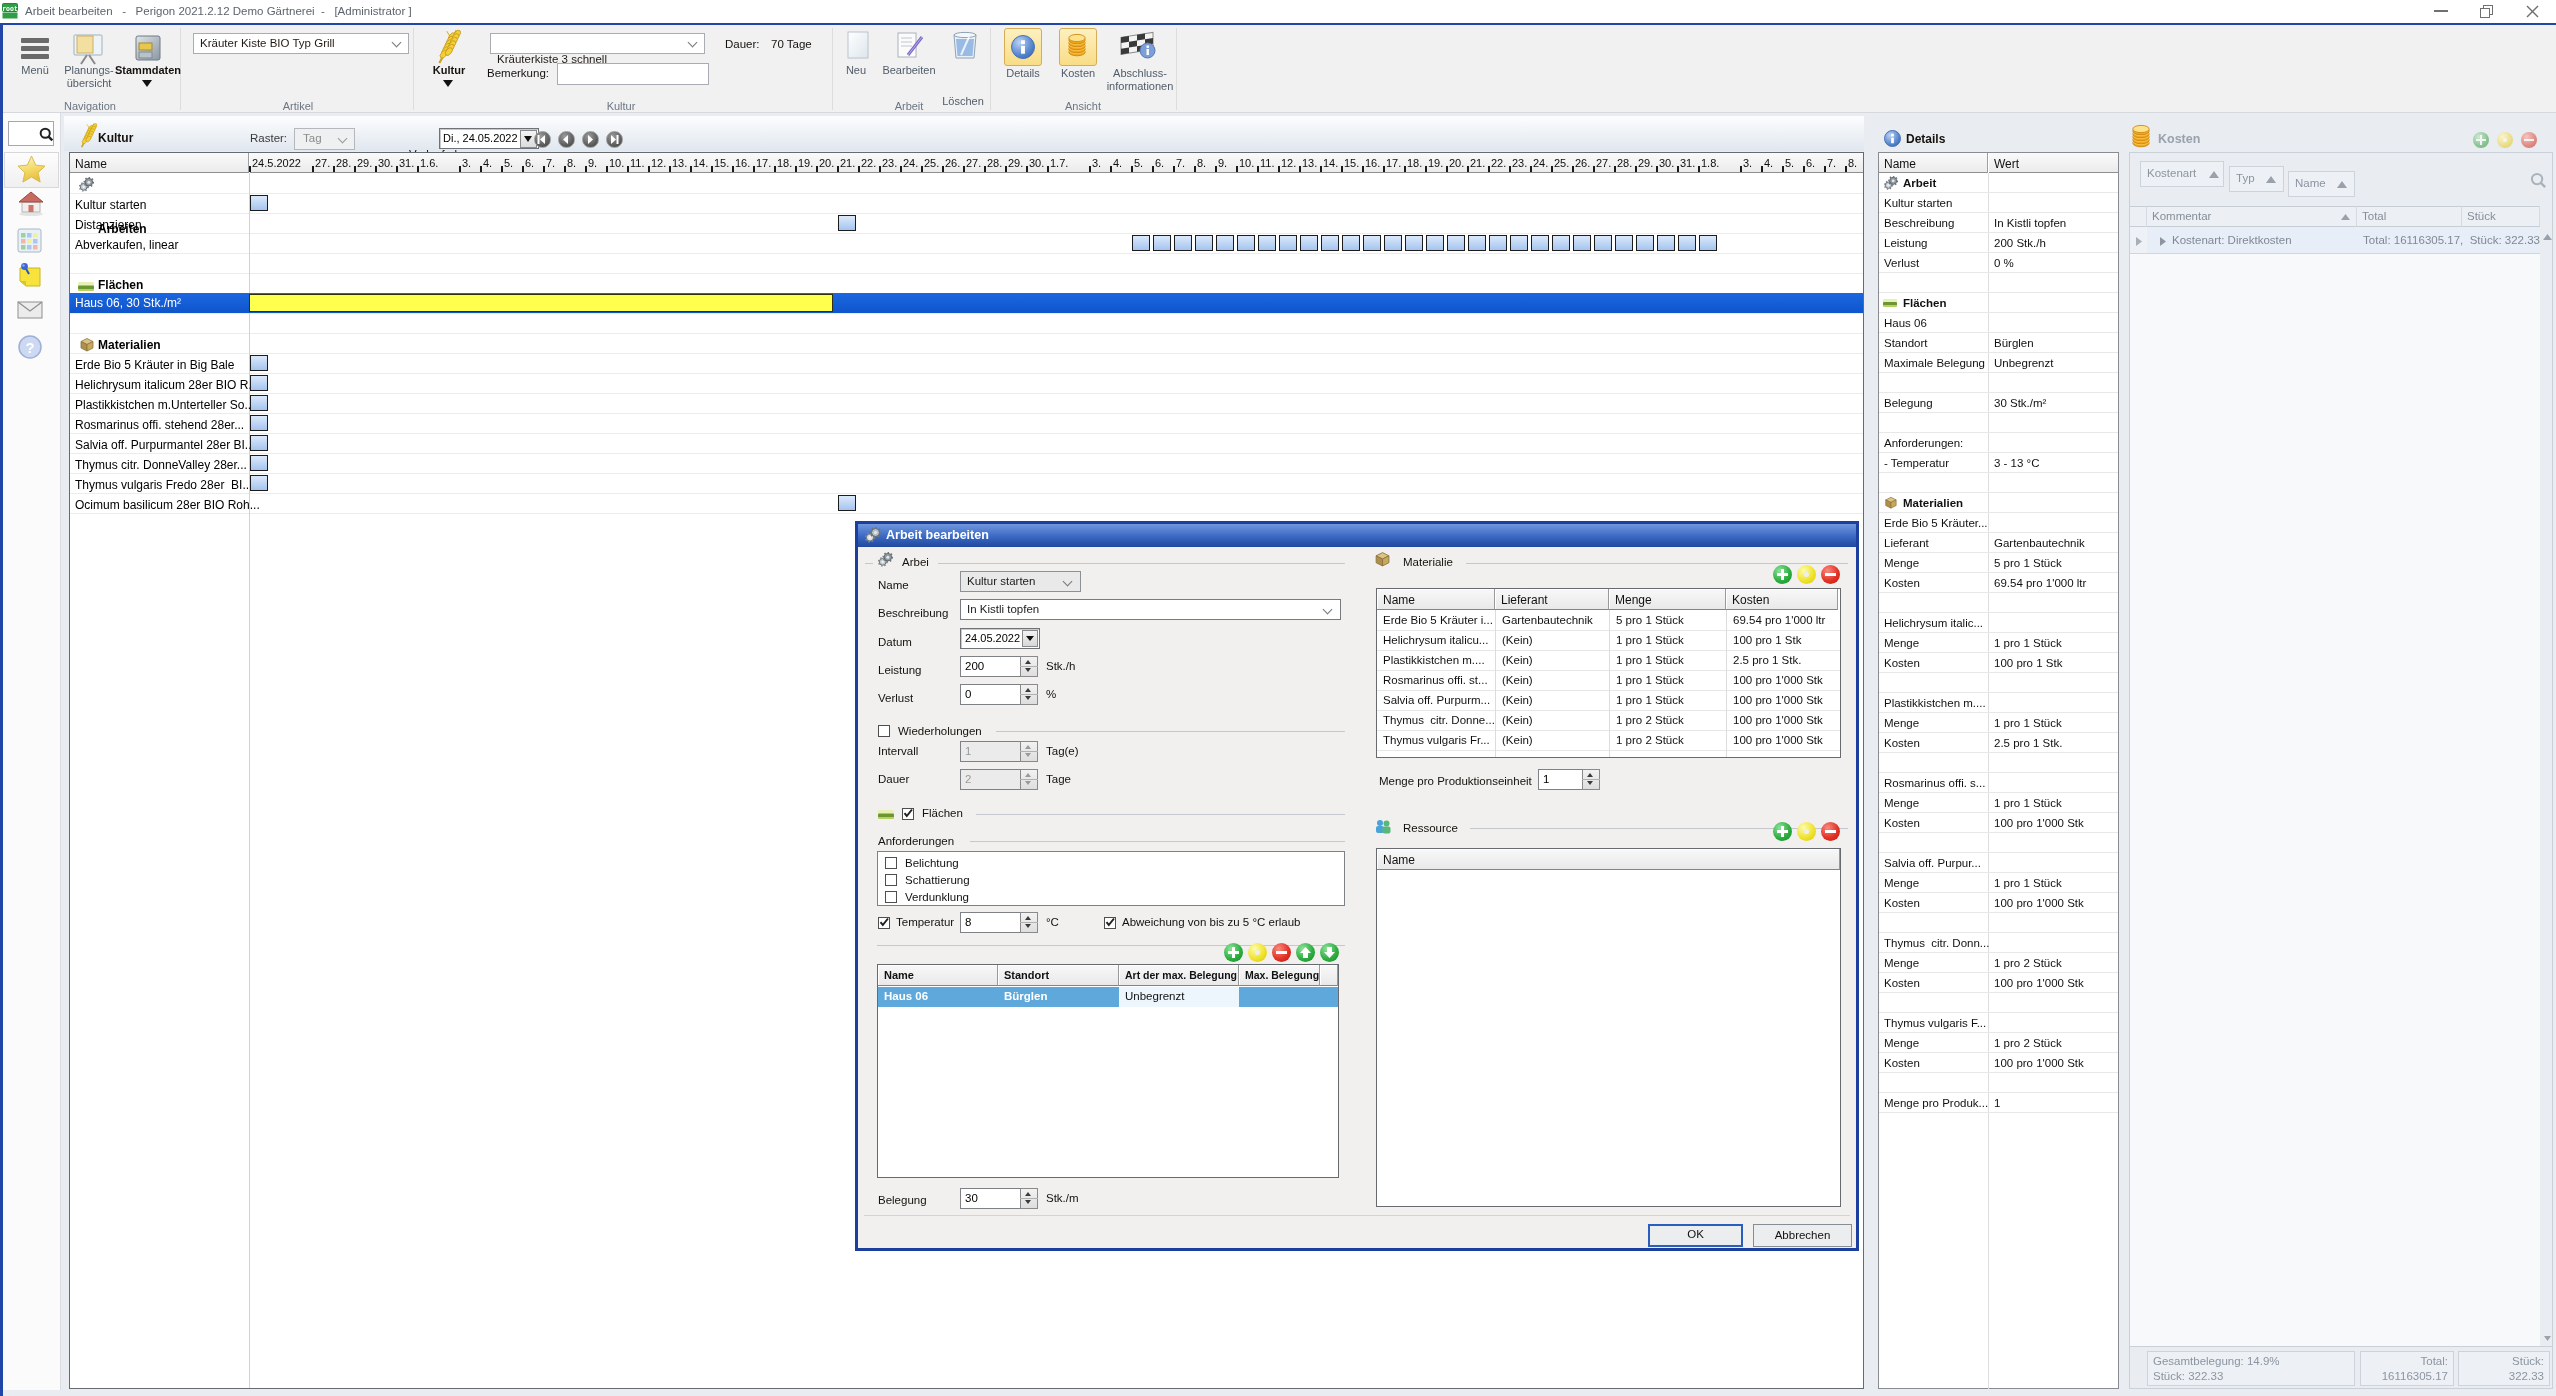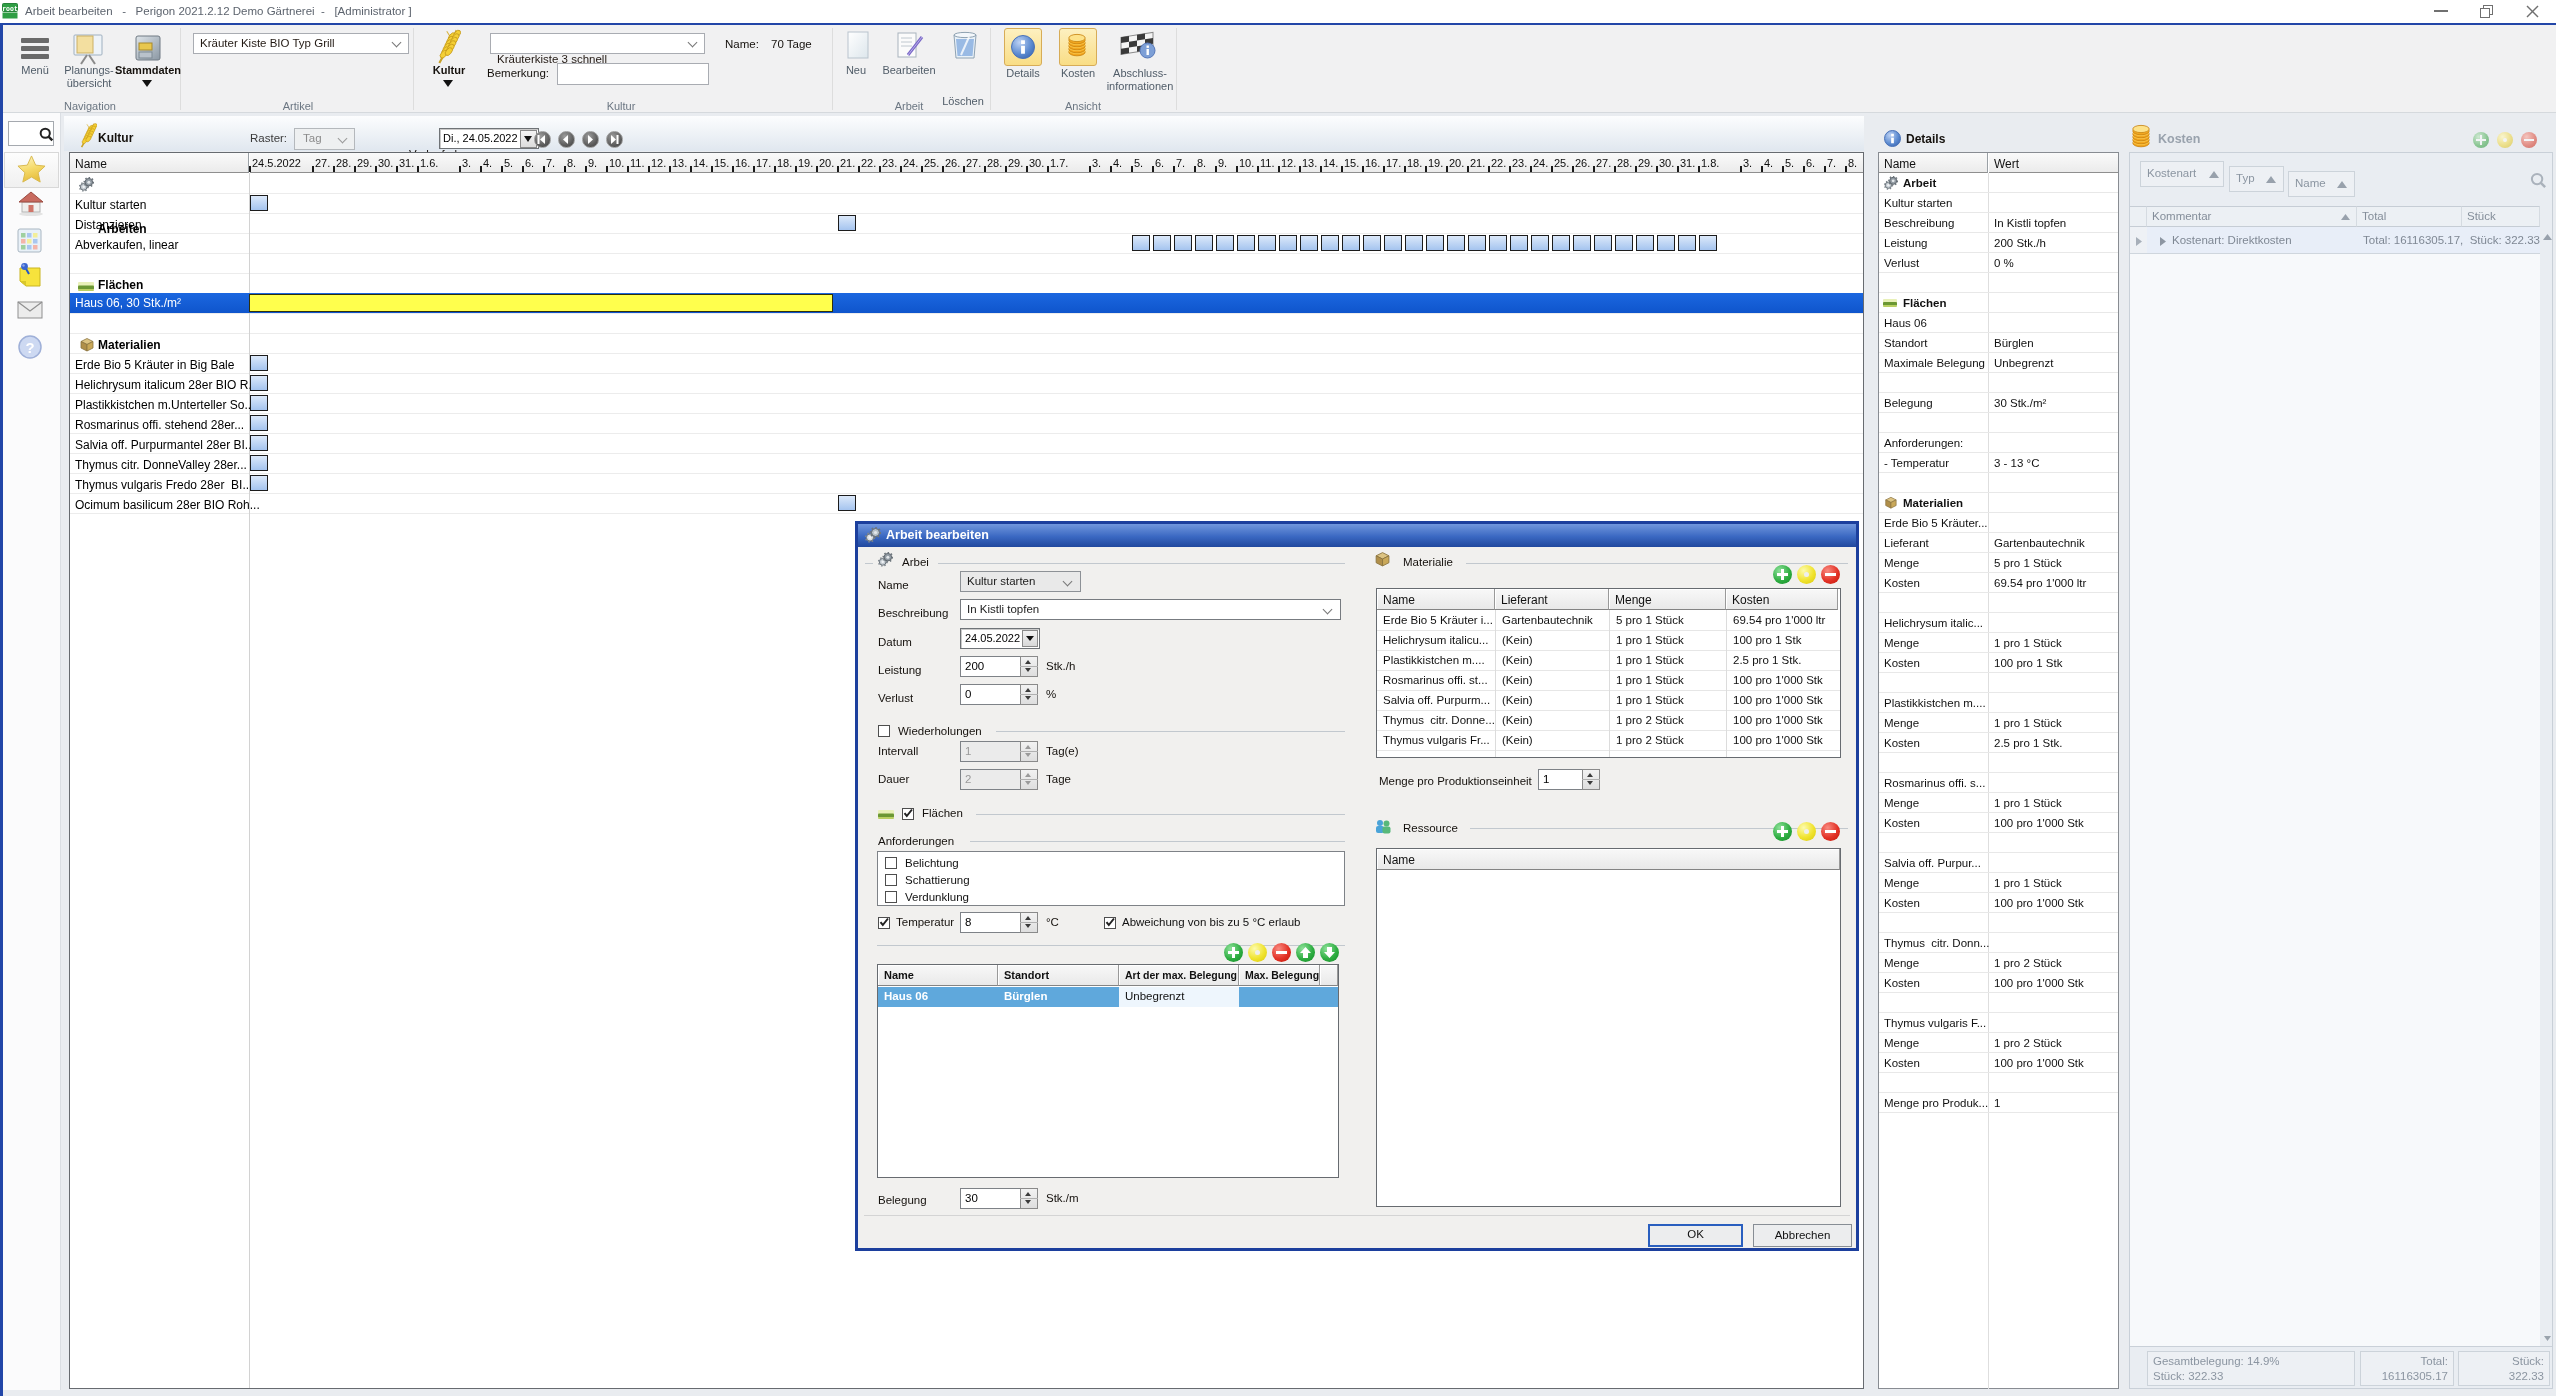--- a/index.html
+++ b/index.html
@@ -114,21 +114,21 @@
         <ellipse cx="16.5" cy="19.0" rx="4.3" ry="2.5" fill="#f4cf35" stroke="#c3981a" stroke-width="0.7" transform="rotate(-50 16.5 19.0)"></ellipse>
         <ellipse cx="10.15" cy="24.7" rx="4.3" ry="2.5" fill="#f4cf35" stroke="#c3981a" stroke-width="0.7" transform="rotate(-50 10.15 24.7)"></ellipse>
         <ellipse cx="14.95" cy="22.3" rx="4.3" ry="2.5" fill="#f4cf35" stroke="#c3981a" stroke-width="0.7" transform="rotate(-50 14.95 22.3)"></ellipse>
       </g>
     </svg>
 <div class="rbtnlabel b" style="left:416px;top:39px;width:60px;color:#15110d;">Kultur</div>
 <div class="caret" style="left:440px;top:55px;"></div>
 <div class="abs" style="left:487px;top:8px;width:215px;height:21px;background:#fff;border:1px solid #a9acb2;"></div>
 <div class="abs" style="left:494px;top:28px;font-size:11.5px;color:#231a14;">Kräuterkiste 3 schnell</div>
 <div class="vchev" style="left:686px;top:14px;"></div>
-<div class="abs" style="left:722px;top:13px;font-size:11.5px;color:#15110d;">Name:</div>
+<div class="abs" style="left:722px;top:13px;font-size:11.5px;color:#15110d;">Dauer:</div>
 <div class="abs" style="left:768px;top:13px;font-size:11.5px;color:#15110d;">70 Tage</div>
 <div class="abs" style="left:484px;top:42px;font-size:11.5px;color:#15110d;">Bemerkung:</div>
 <div class="abs" style="left:554px;top:38px;width:152px;height:22px;background:#fff;border:1px solid #a9acb2;"></div>
 <svg class="abs" style="left:843px;top:6px;" width="26" height="30" viewBox="0 0 26 30">
       <defs>
         <linearGradient id="pg" x1="0" y1="0" x2="1" y2="1">
           <stop offset="0%" stop-color="#ffffff"></stop>
           <stop offset="100%" stop-color="#dde6ec"></stop>
         </linearGradient>
       </defs>

